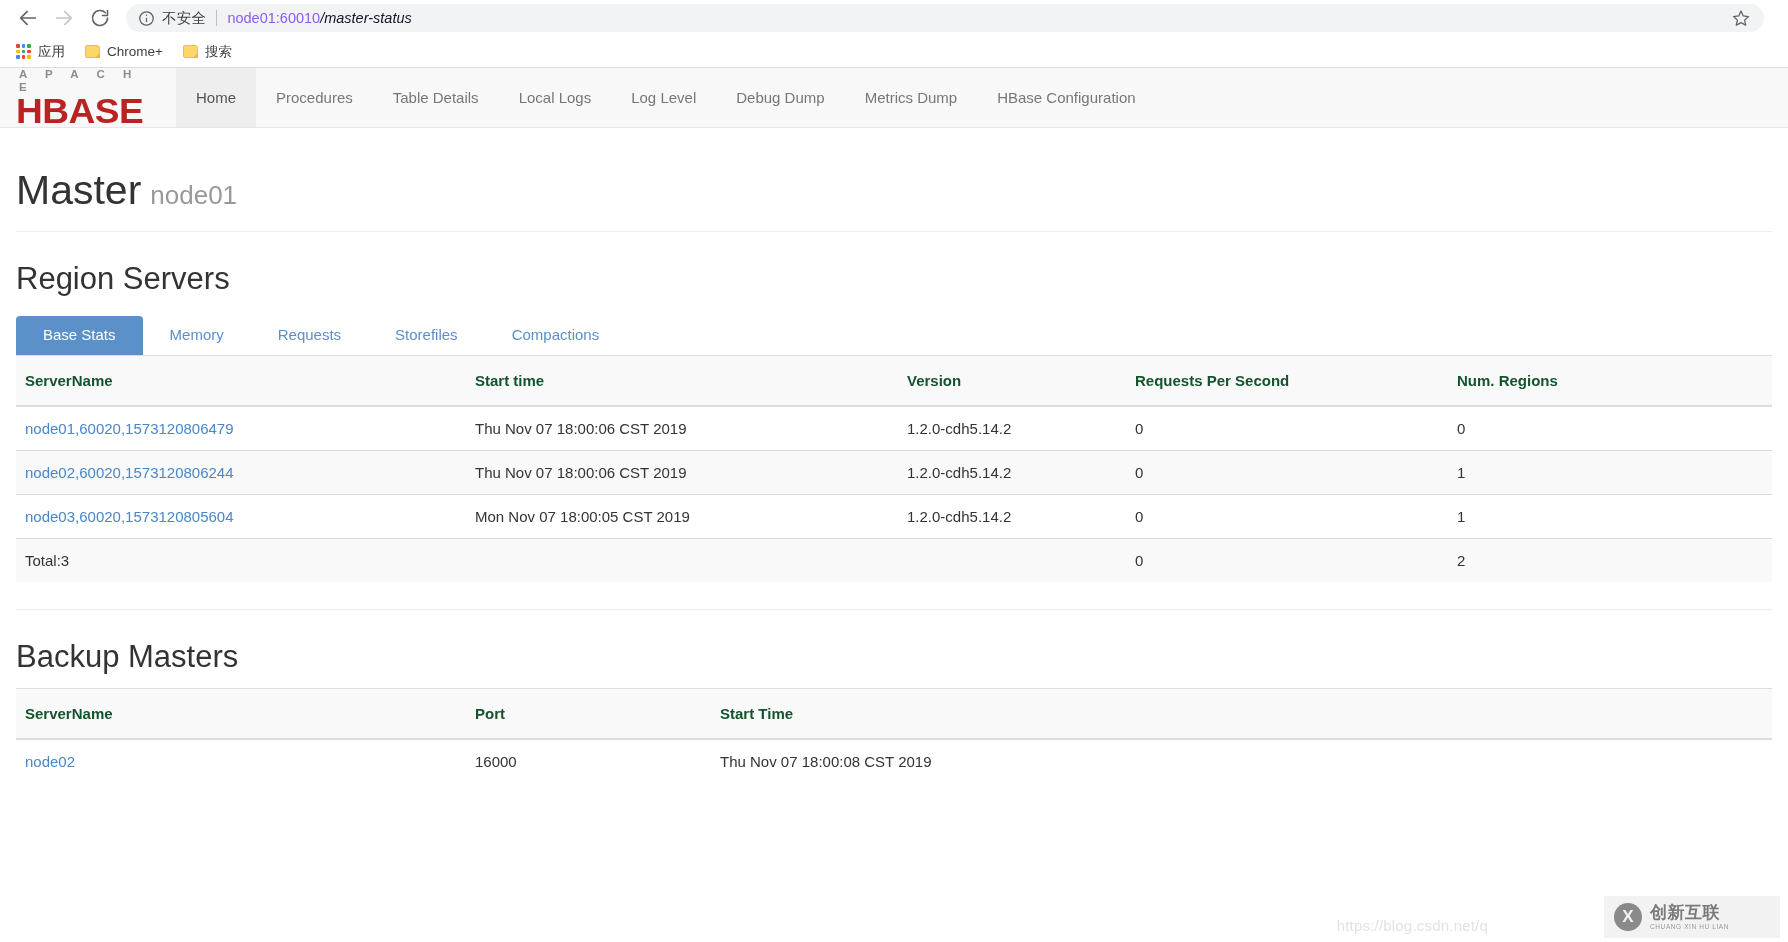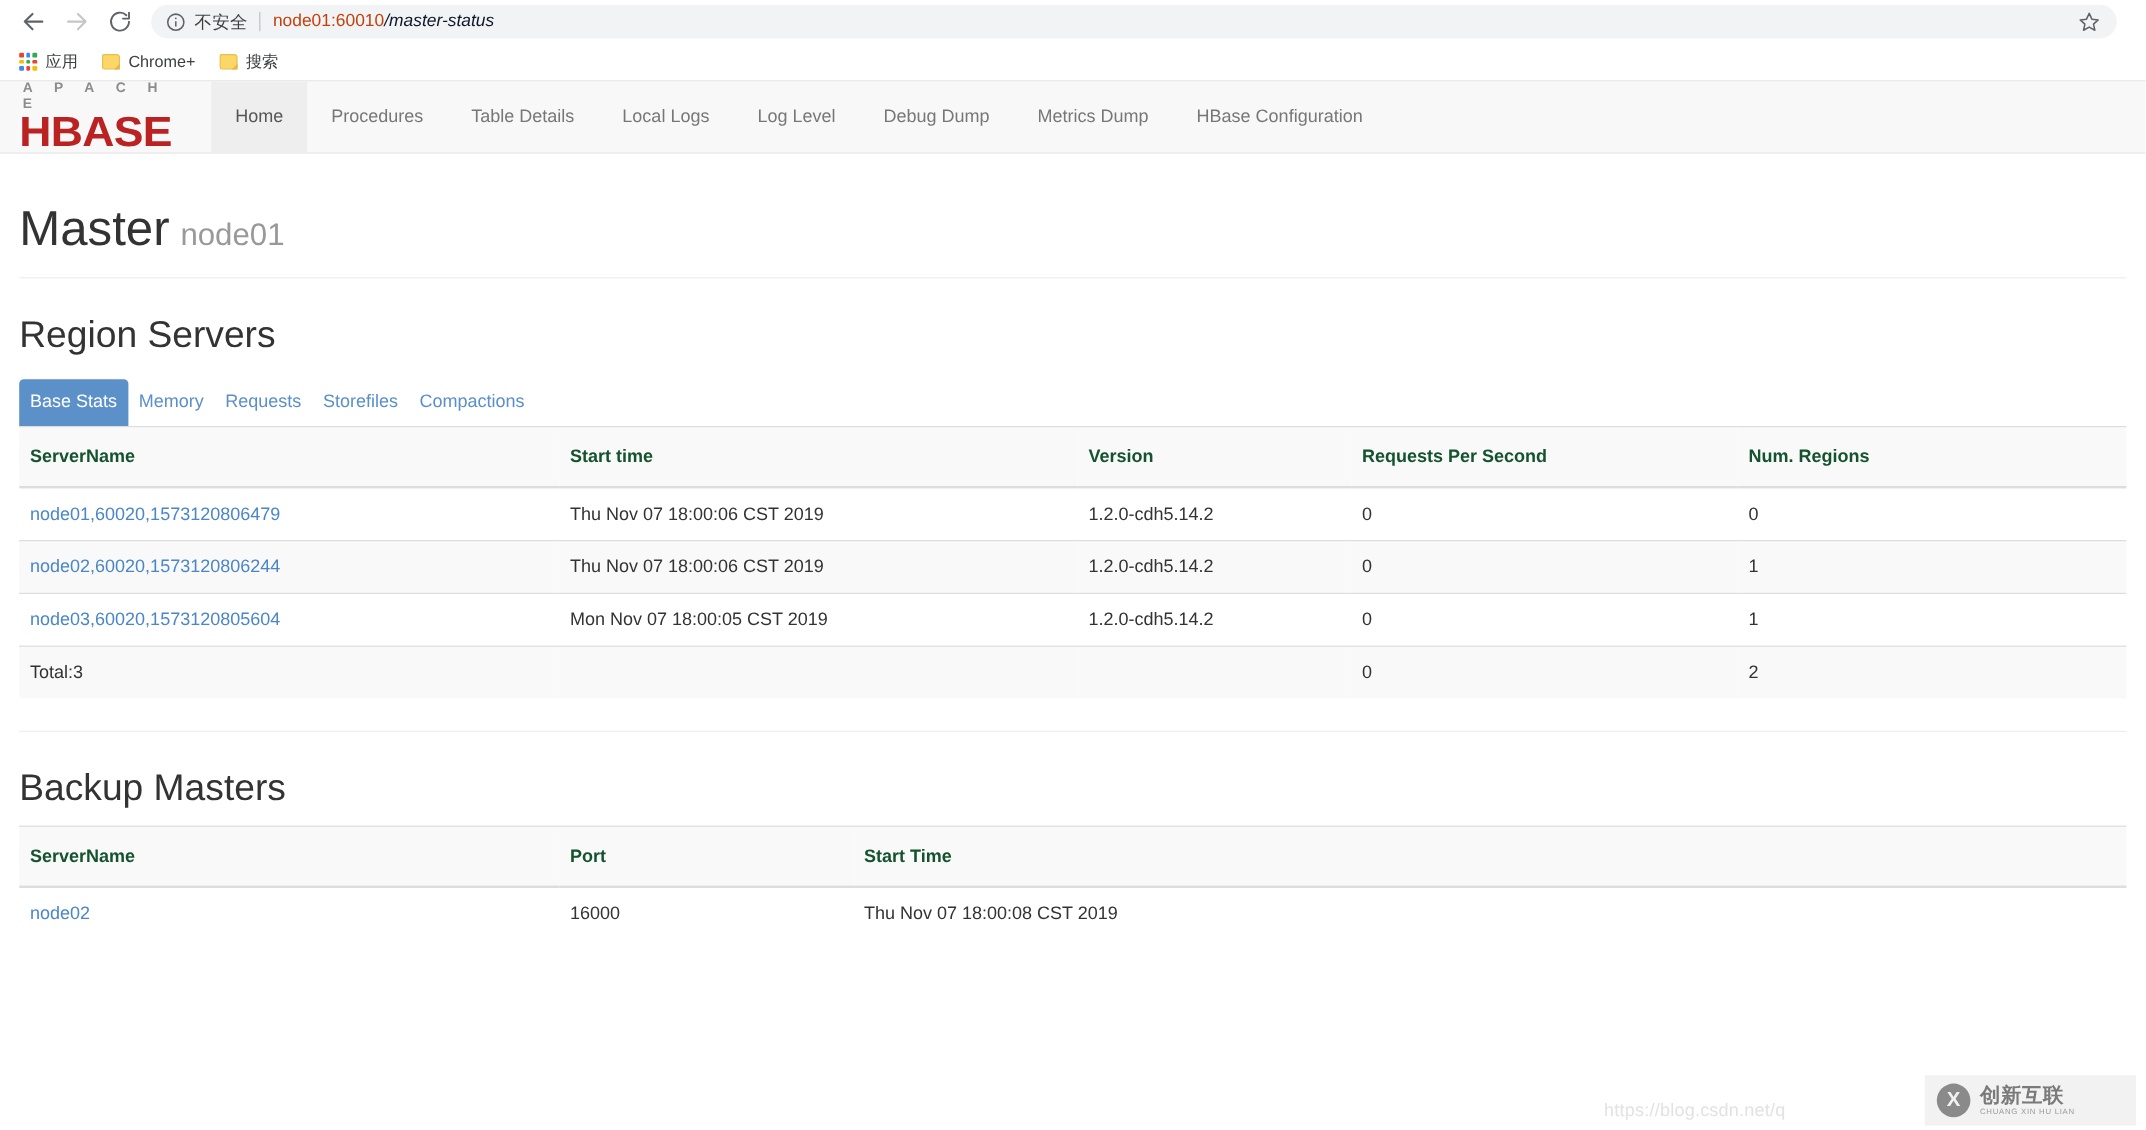--- a/index.html
+++ b/index.html
@@ -37,21 +37,21 @@
     position: relative;
   }
   .info-icon { width: 17px; height: 17px; flex: 0 0 auto; color: #5f6368; margin-right: 7px; }
   .omnibox .insecure-label {
     font-size: 14.5px; color: #3c4043; white-space: nowrap; letter-spacing: .3px;
   }
   .omnibox .sep {
     width: 1px; height: 16px; background: #bdc1c6; margin: 0 10px 0 10px; flex: 0 0 auto;
   }
   .omnibox .url { font-size: 14.5px; white-space: nowrap; }
-  .omnibox .url .host { color: #c2410c; }
+  .omnibox .url .host { color: #8b5cf6; }
   .omnibox .url .path { color: #0f172a; font-style: italic; }
   .star-btn { position: absolute; right: 14px; top: 5px; width: 18px; height: 18px; color: #5f6368; }
 
   .bookmarks {
     height: 32px; display: flex; align-items: center; padding: 0 12px; gap: 0px;
     border-bottom: 1px solid #dadce0; background: #fff;
   }
   .bm-item { display: flex; align-items: center; height: 24px; padding: 0 10px 0 4px; margin-right: 6px; }
   .bm-label { font-size: 13.5px; color: #3c4043; margin-left: 7px; white-space: nowrap; }
   .apps-grid { width: 15px; height: 15px; display: grid; grid-template-columns: repeat(3,1fr);
@@ -108,21 +108,21 @@
   }
   h1.master-title small { font-size: 26px; color: #999999; font-weight: 400; margin-left: 9px; }
 
   h2.section {
     font-size: 31px; font-weight: 400; color: #333333;
     margin-top: 30px; margin-bottom: 14px; line-height: 1.1;
   }
 
   .tabs { display: flex; align-items: flex-end; margin-bottom: 0px; padding-top: 6px; }
   .tabs .tab {
-    font-size: 15px; padding: 11px 9px; color: #5b8fc9; text-decoration: none;
+    font-size: 15px; padding: 11px 27px; color: #5b8fc9; text-decoration: none;
     border-radius: 4px 4px 0 0; line-height: 1.1;
   }
   .tabs .tab.active { background: #5b90c8; color: #ffffff; }
 
   table.hb { width: 100%; border-collapse: collapse; table-layout: fixed; }
   table.hb th {
     text-align: left; font-size: 15px; font-weight: 700; color: #14532d;
     padding: 16px 9px; border-top: 1px solid #dddddd; border-bottom: 2px solid #dddddd;
     background: #f9f9f9;
   }

